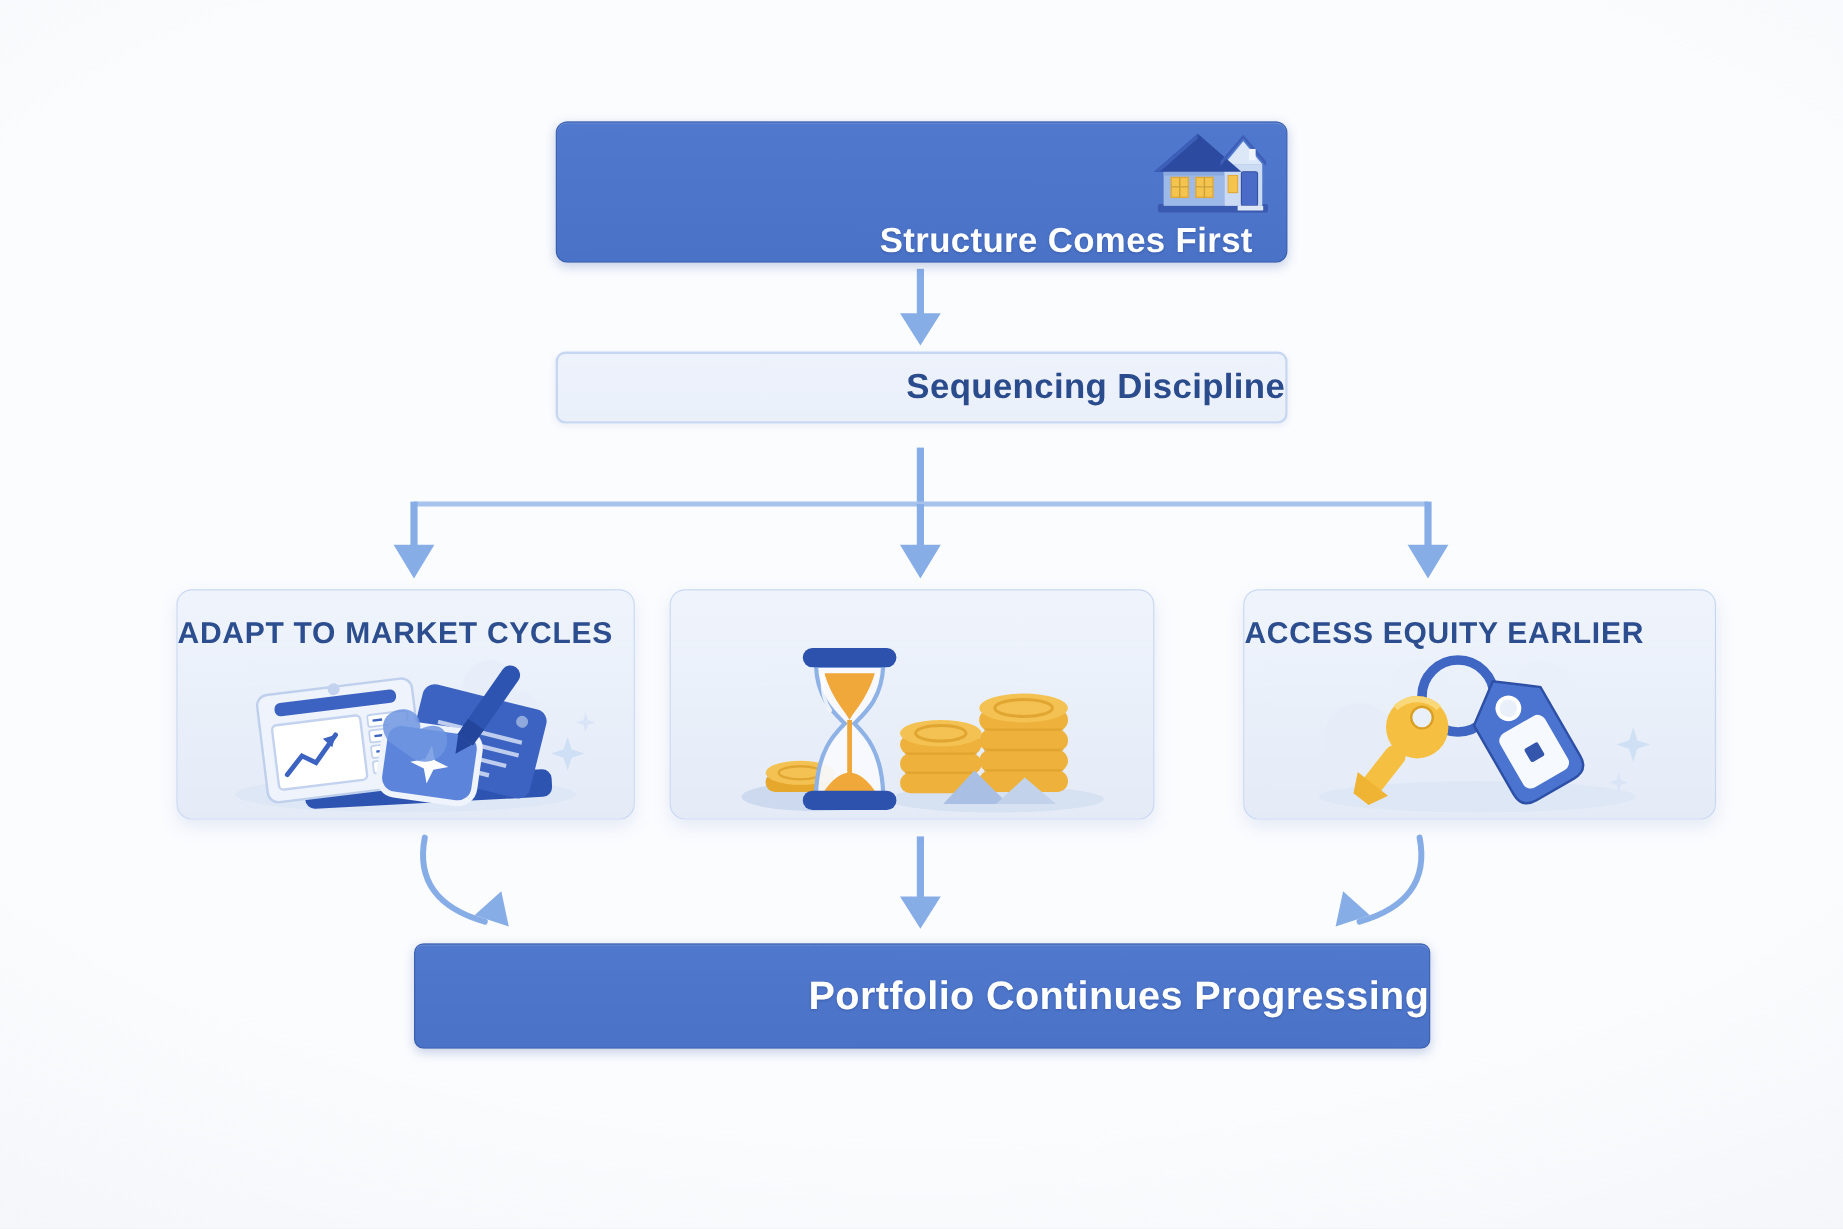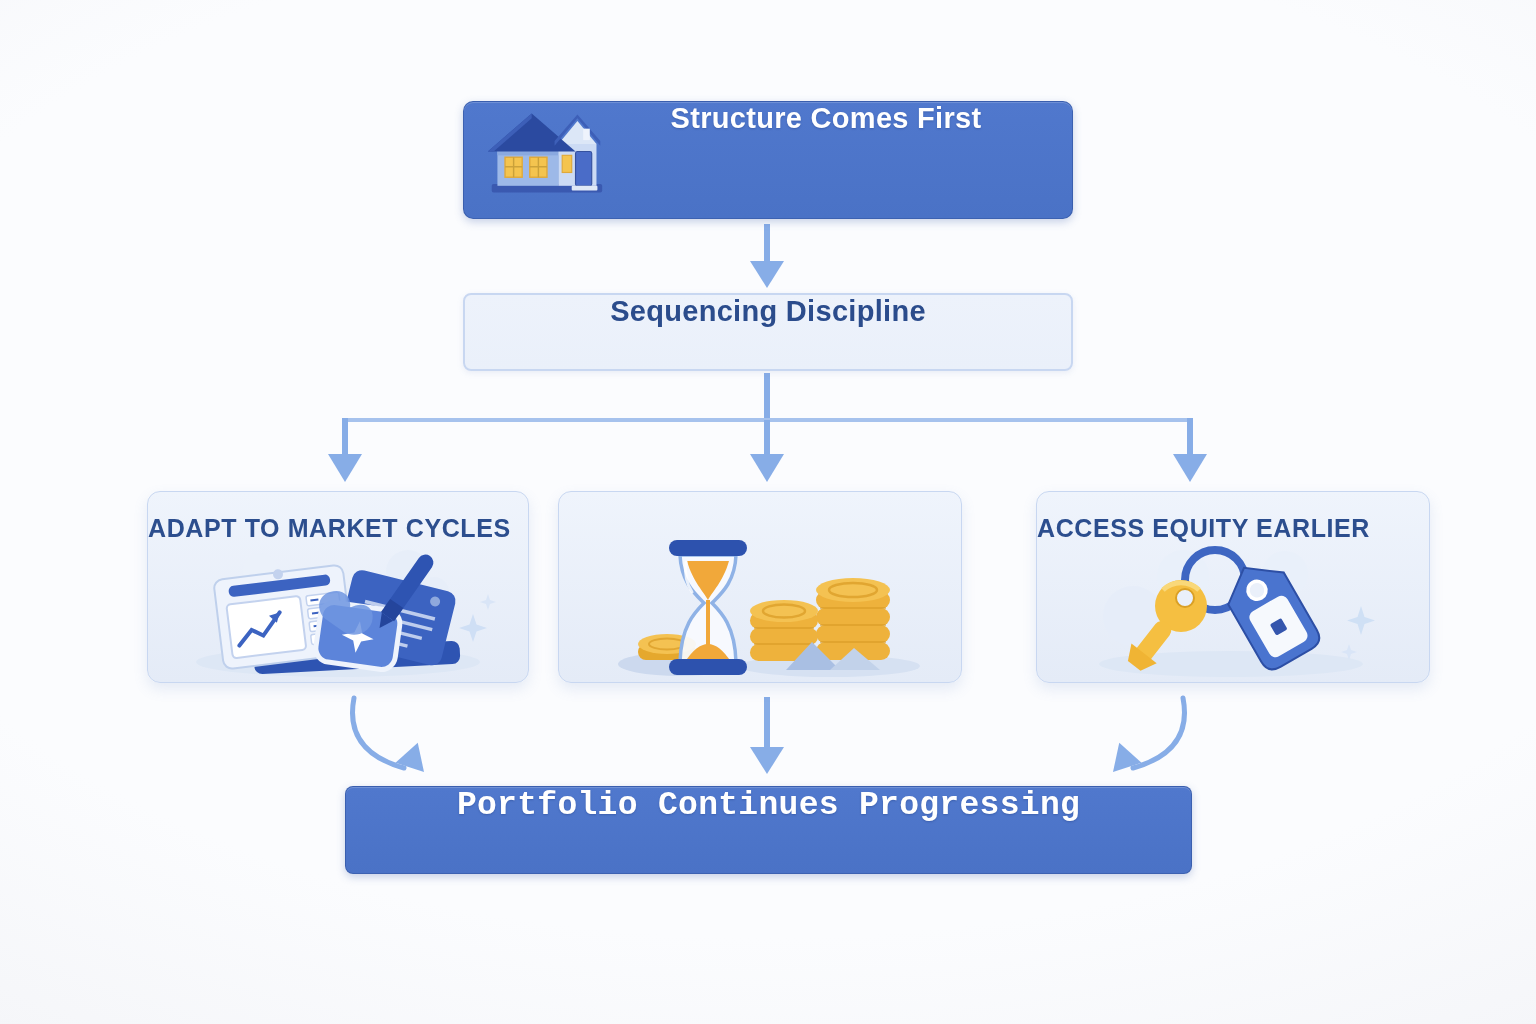--- a/index.html
+++ b/index.html
@@ -25,32 +25,32 @@
     --coin-gold-dark:#d89a24;
     --sand-orange:#f1a83a;
   }
   *{margin:0;padding:0;box-sizing:border-box;}
   html,body{width:1536px;height:1024px;}
   body{font-family:"Liberation Sans", sans-serif; background:#eceef2;}
   #stage{
     position:relative;width:1536px;height:1024px;overflow:hidden;
     background:radial-gradient(ellipse 110% 90% at 50% 42%, var(--canvas-bg-center) 55%, var(--canvas-bg-edge) 100%);
   }
-  .node{position:absolute;display:flex;align-items:flex-start;justify-content:center;}
+  .node{position:absolute;display:flex;align-items:flex-end;justify-content:center;flex-direction:column;}
   .node-primary{
     background:linear-gradient(180deg,var(--primary-blue-light),var(--primary-blue));
     border:1px solid rgba(38,70,145,.45);
     border-radius:10px;
     box-shadow:0 3px 9px rgba(80,110,180,.30), inset 0 1px 0 rgba(255,255,255,.18);
     color:var(--white);
   }
   #node-top{left:463px;top:101px;width:610px;height:118px;justify-content:flex-start;padding-left:20px;}
   #node-top .node-label{flex:1;text-align:center;font-size:29px;font-weight:600;letter-spacing:.3px;text-shadow:0 1px 2px rgba(30,55,120,.35);padding-right:28px;}
   #node-seq{
-    left:463px;top:293px;width:610px;height:78px;
+    left:463px;top:293px;width:610px;height:60px;
     background:linear-gradient(180deg,#edf2fb,var(--light-panel-bg));
     border:2px solid var(--panel-border);border-radius:8px;
     box-shadow:0 2px 6px rgba(120,145,200,.14);
     color:var(--heading-text);font-size:29px;font-weight:700;letter-spacing:.3px;
   }
   .branch-card{
     position:absolute;top:491px;height:192px;
     background:linear-gradient(180deg,#eff4fc,var(--light-panel-bg2));
     border:1.5px solid var(--panel-border);border-radius:13px;
     box-shadow:0 6px 14px rgba(110,140,200,.16);
@@ -59,21 +59,21 @@
   #branch-0{left:147px;width:382px;}
   #branch-1{left:558px;width:404px;}
   #branch-2{left:1036px;width:394px;}
   .branch-title{
     margin-top:22px;color:#2c4e8e;font-size:25px;font-weight:700;letter-spacing:.6px;
     white-space:nowrap;
   }
   .branch-illustration{position:absolute;bottom:2px;left:50%;transform:translateX(-50%);}
   #node-bottom{
     left:345px;top:786px;width:847px;height:88px;border-radius:8px;
-    font-size:33px;font-weight:600;letter-spacing:.3px;text-shadow:0 1px 2px rgba(30,55,120,.35);font-family:Liberation Mono, monospace;
+    font-size:33px;font-weight:600;letter-spacing:.3px;text-shadow:0 1px 2px rgba(30,55,120,.35);
   }
   #connectors{position:absolute;inset:0;pointer-events:none;}
   .arrow-shaft{stroke:var(--arrow-color);stroke-width:6;fill:none;}
   .arrow-shaft-curve{stroke:var(--arrow-color);stroke-width:5;fill:none;stroke-linecap:round;}
   .arrow-head{fill:var(--arrow-color);}
   .connector-thin{stroke:var(--connector-line);stroke-width:4;fill:none;}
 </style>
 </head>
 <body>
 

